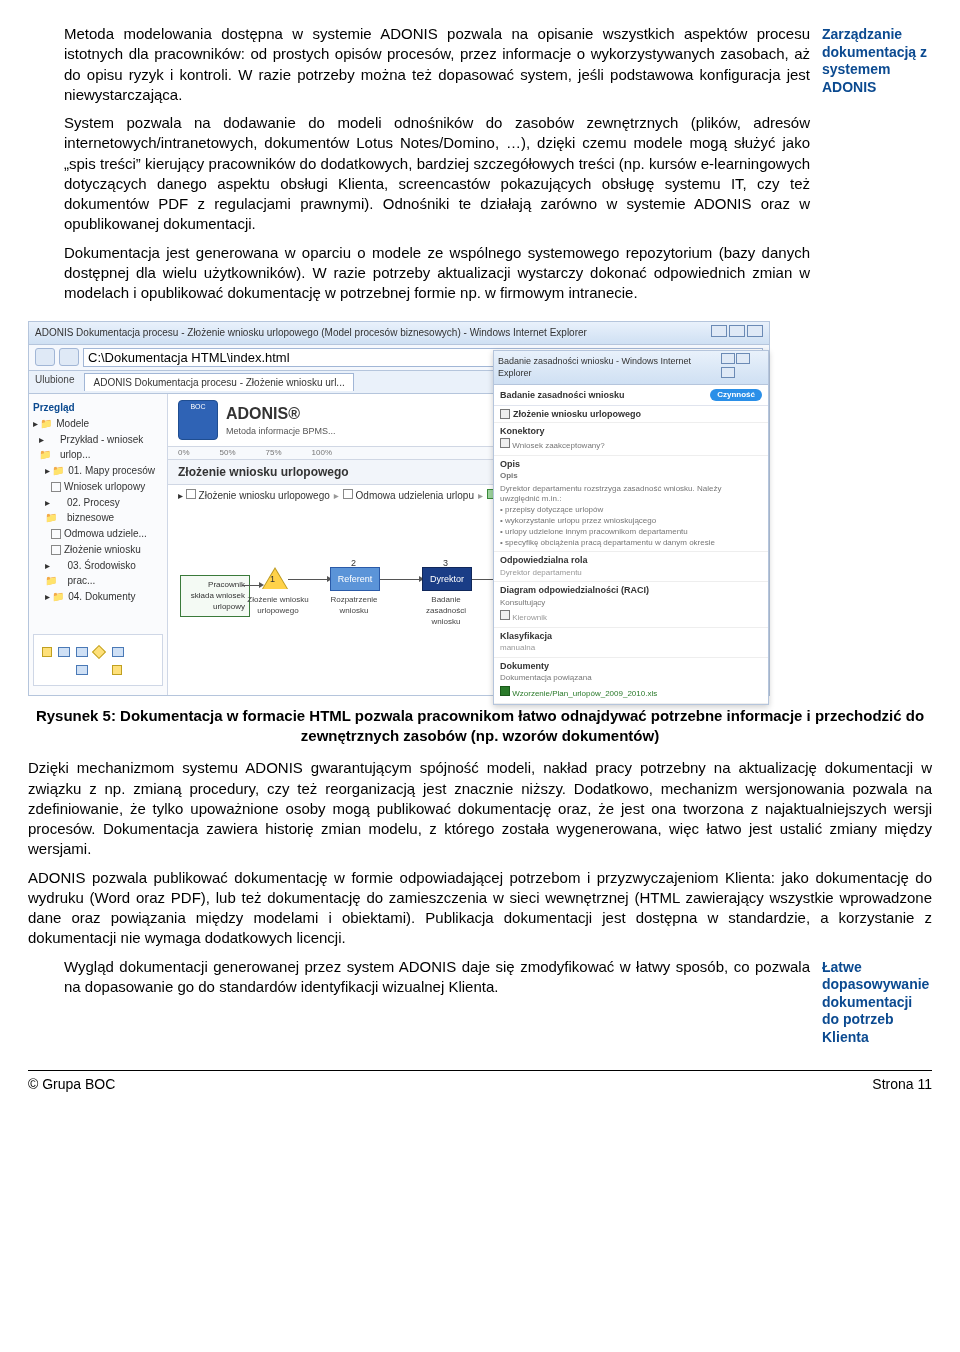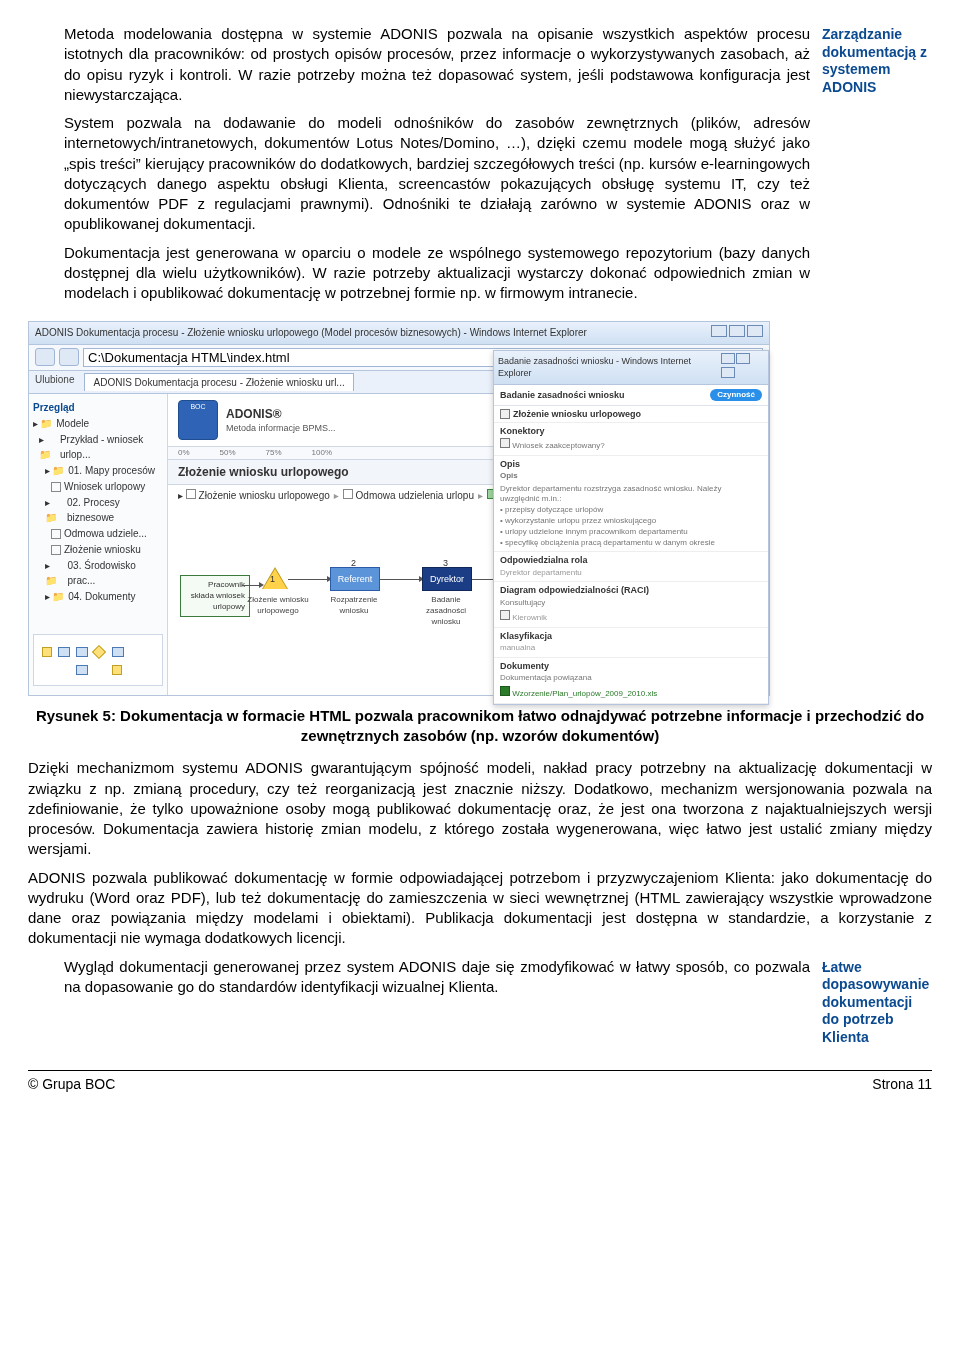--- a/index.html
+++ b/index.html
@@ -54,21 +54,21 @@
   .side-tree{width:130px;border-right:1px solid #cfd7e6;padding:6px 4px;background:#fafbfd;font-size:10px;line-height:1.5;}
   .side-tree b{color:#0b4a90;}
   .tree-item{display:flex;align-items:center;gap:3px;margin:1px 0;}
   .ico-sq{display:inline-block;width:8px;height:8px;border:1px solid #888;}
   .model-area{flex:1;padding:0;position:relative;}
 
   .doc-header{
     display:flex;align-items:center;gap:8px;padding:6px 10px;border-bottom:1px solid #d0d7e4;
   }
   .hex{width:34px;height:34px;background:#2f63b5;border:1px solid #1f4d90;color:#fff;font-size:7px;text-align:center;line-height:1.1;padding:2px;border-radius:4px;}
-  .doc-title{font-weight:bold;font-size:12px;color:#333;}
+  .doc-title{font-weight:bold;font-size:16px;color:#333;}
   .doc-sub{font-size:9px;color:#555;}
   .ruler{height:12px;border-bottom:1px solid #d0d7e4;background:#f7f9fc;display:flex;align-items:center;font-size:8px;padding:0 10px;gap:30px;color:#777;}
   .crumb{padding:4px 10px;font-size:10px;display:flex;align-items:center;gap:4px;}
   .crumb .chev{color:#999;}
   .diagram{height:180px;position:relative;background:#fff;margin:4px 8px;}
 
   .act-start{width:60px;border:1px solid #3a7a3a;background:#f4faf4;font-size:8px;text-align:right;padding:4px;position:absolute;top:64px;left:4px;}
   .tri{position:absolute;width:0;height:0;border-left:12px solid transparent;border-right:12px solid transparent;border-bottom:20px solid #ffd24a;}
   .tri-border{position:absolute;width:0;height:0;border-left:13px solid transparent;border-right:13px solid transparent;border-bottom:22px solid #bd9a20;}
   .step-box{position:absolute;width:48px;height:22px;border:1px solid #2a5aa8;background:#5b94d8;color:#fff;font-size:9px;text-align:center;line-height:22px;}

